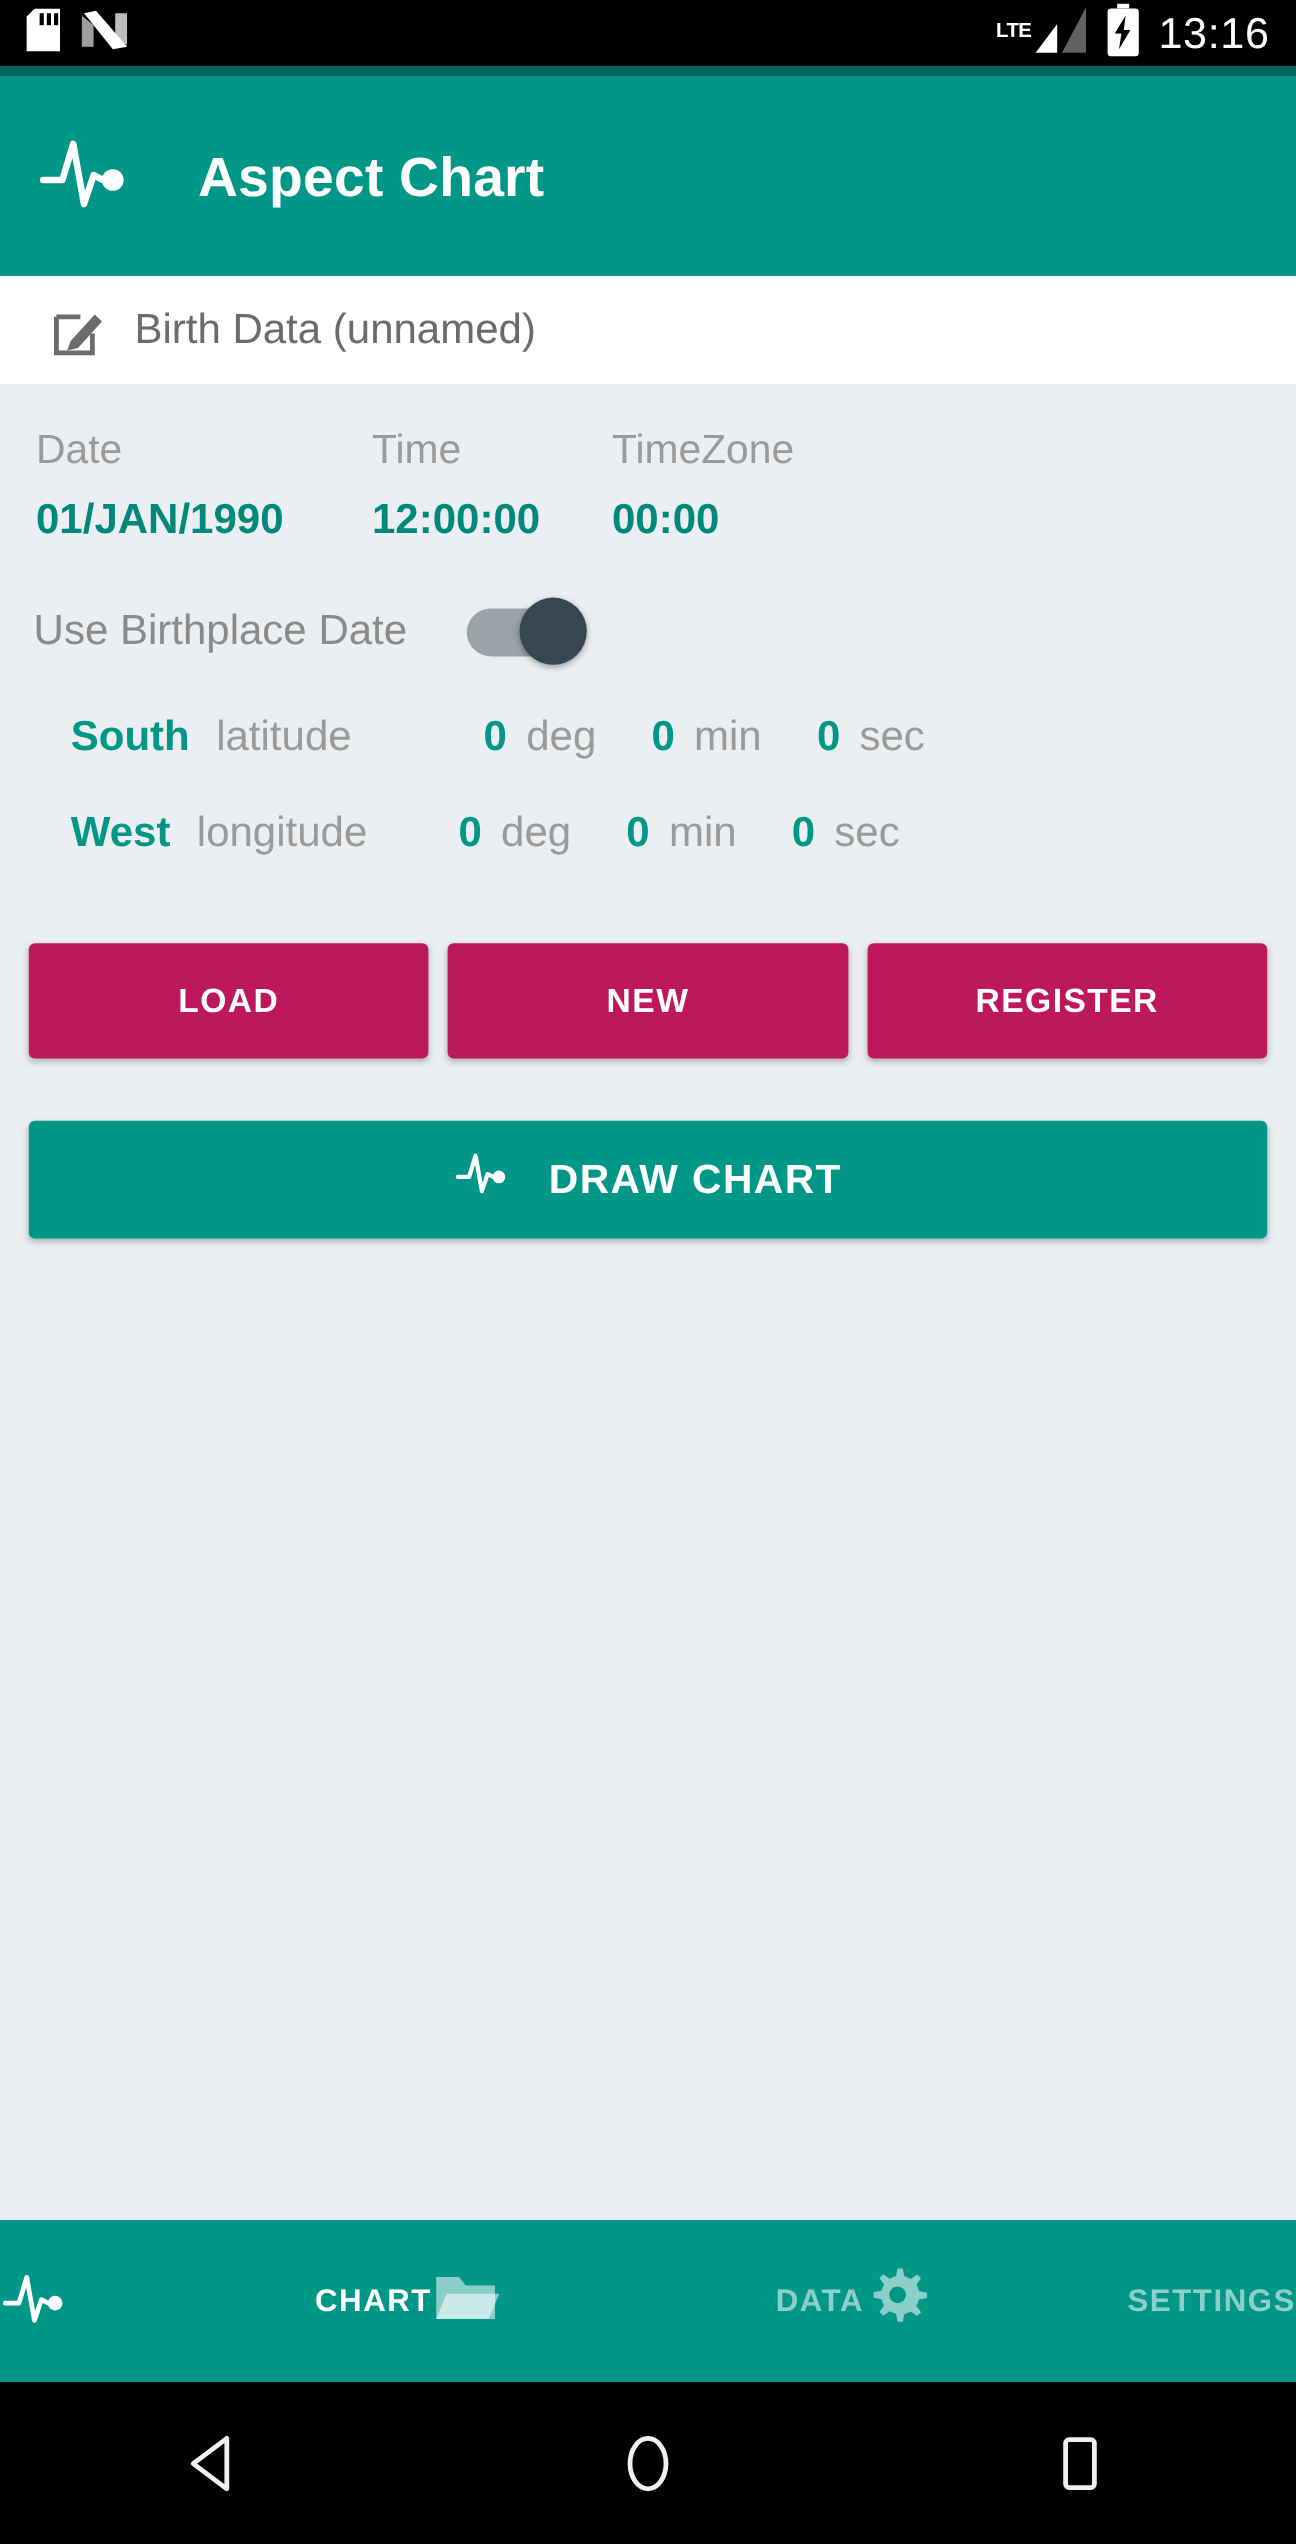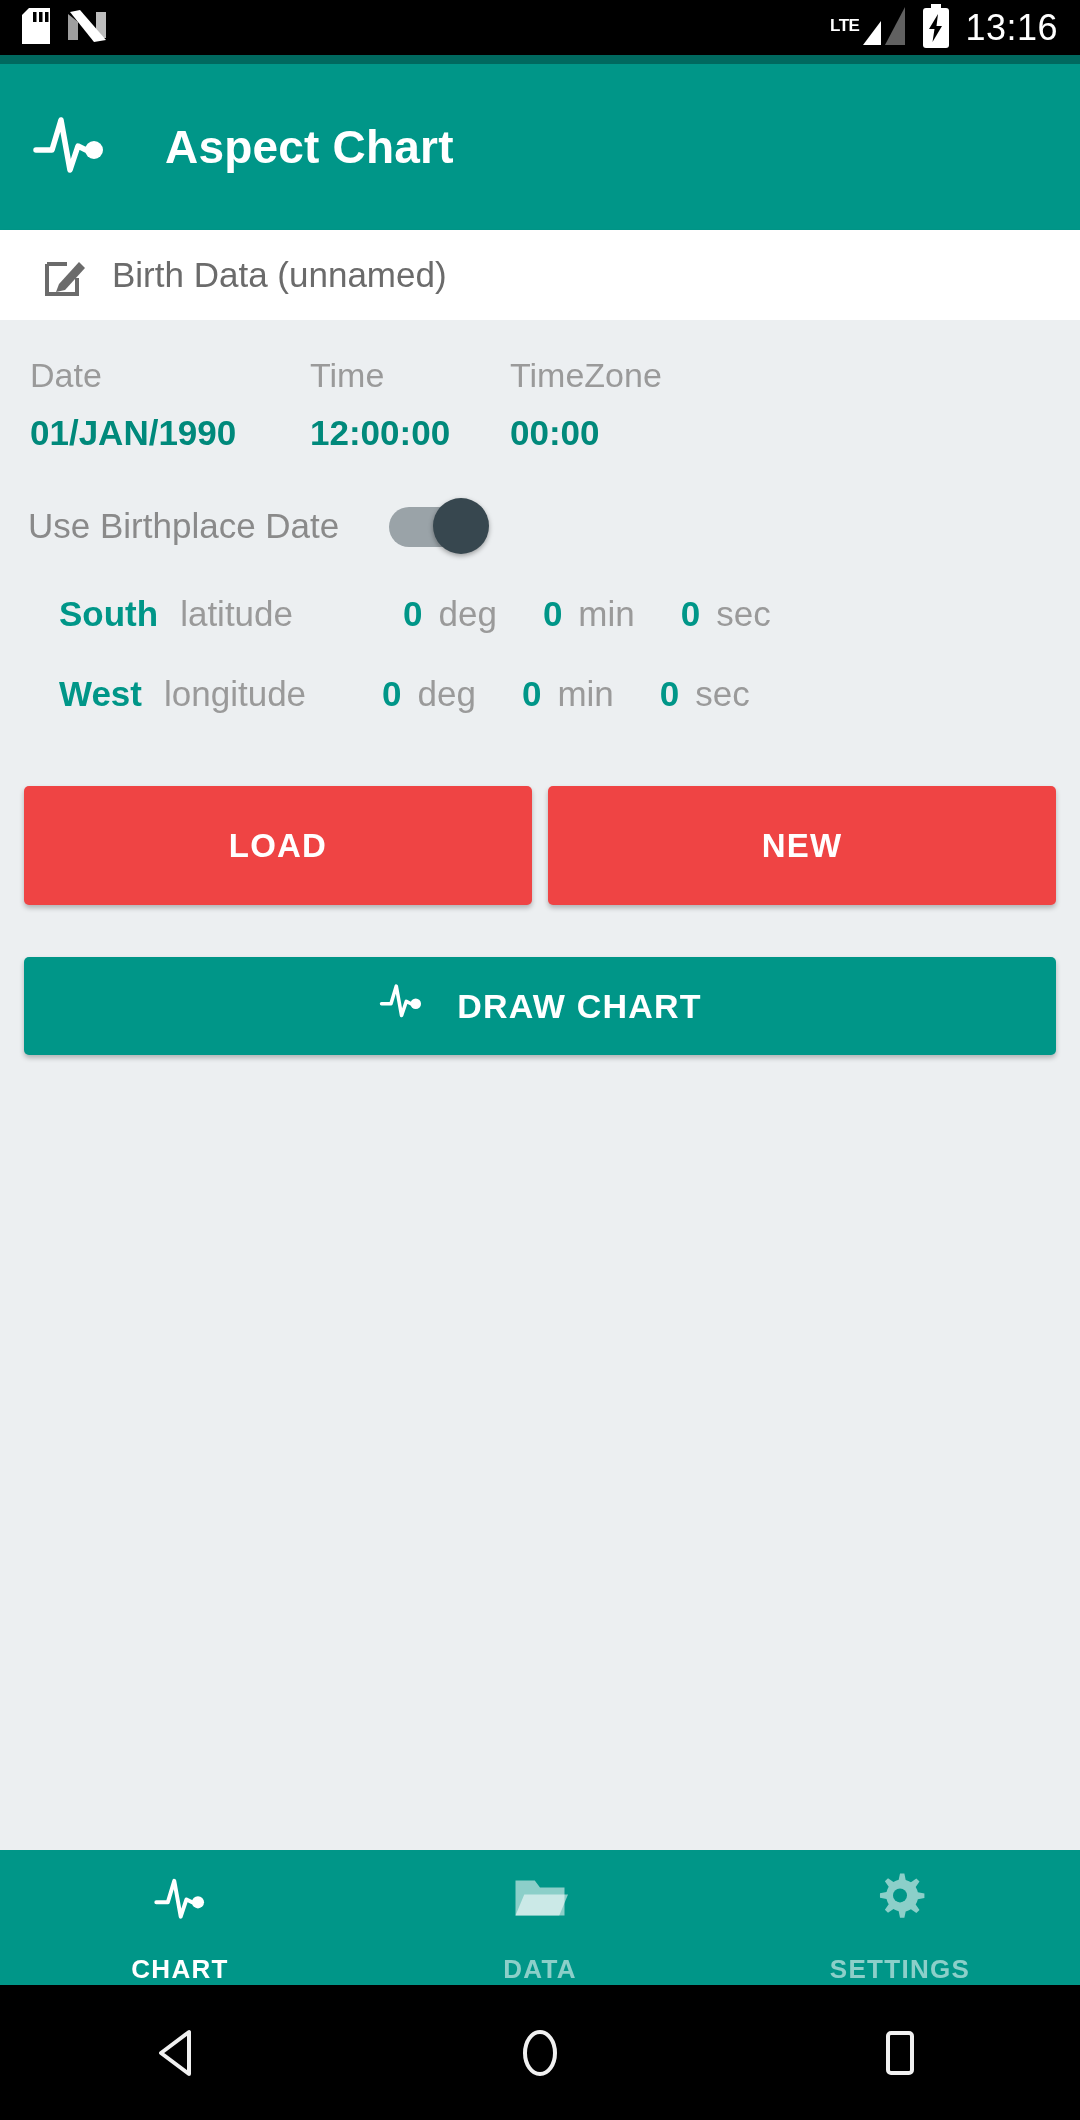--- a/index.html
+++ b/index.html
@@ -70,43 +70,43 @@
 
   .coord-row { display:flex; align-items:baseline; padding:40px 0 0 59px; }
   .coord-dir { color:#009688; font-size:35px; font-weight:bold; }
   .coord-name { color:#9a9a9a; font-size:35px; margin-left:22px; }
   .coord-spacer { flex:0 0 auto; }
   .coord-num { color:#009688; font-size:35px; font-weight:bold; }
   .coord-unit { color:#9a9a9a; font-size:35px; margin-left:16px; }
 
   .btn-row { display:flex; gap:16px; padding:72px 24px 0 24px; }
   .btn {
-    flex:1; height:119px; background:#ef4444; border:none; border-radius:5px;
-    color:#fff; font-size:33px; font-weight:bold; letter-spacing:1.2px;
+    flex:1; height:96px; background:#be185d; border:none; border-radius:5px;
+    color:#fff; font-size:28px; font-weight:bold; letter-spacing:1.2px;
     display:flex; align-items:center; justify-content:center;
     box-shadow:0 3px 5px rgba(0,0,0,0.25);
     cursor:pointer;
   }
   .btn-wide-row { padding:52px 24px 0 24px; }
   .btn-wide {
     width:100%; height:98px; background:#009688; border:none; border-radius:5px;
     color:#fff; font-size:34px; font-weight:bold; letter-spacing:1.2px;
     display:flex; align-items:center; justify-content:center; gap:33px;
     box-shadow:0 3px 5px rgba(0,0,0,0.25);
     cursor:pointer;
   }
 
   
   .bottomnav {
     position:absolute; top:1850px; left:0; width:1080px; height:135px;
     background:#009688; display:flex;
   }
   .navitem {
-    flex:1; display:flex; flex-direction:column; align-items:center;
-    justify-content:flex-end; gap:24px; position:relative; cursor:pointer;
+    flex:1; display:flex; flex-direction:row; align-items:center;
+    justify-content:space-between; gap:24px; position:relative; cursor:pointer;
   }
   .navitem .navlabel { font-size:26px; letter-spacing:1.3px; font-weight:bold; }
   .navitem.active .navlabel { color:#ffffff; }
   .navitem.inactive .navlabel { color:rgba(255,255,255,0.55); }
   .nav-underline {
     position:absolute; bottom:-7px; left:0; width:100%; height:7px; background:#fff;
   }
 
   
   .navbar {
@@ -228,20 +228,21 @@
       <span class="coord-num">0</span>
       <span class="coord-unit">min</span>
       <span class="coord-spacer" style="width:46px"></span>
       <span class="coord-num">0</span>
       <span class="coord-unit">sec</span>
     </div>
 
     <div class="btn-row">
       <button class="btn">LOAD</button>
       <button class="btn">NEW</button>
+      <button class="btn">REGISTER</button>
     </div>
 
     <div class="btn-wide-row">
       <button class="btn-wide">
         <span>
           <svg width="46" height="46" viewBox="0 0 78 78">
             <path d="M6 42 H22 L31 12 L40 62 L48 38 L56 42" stroke="#fff" stroke-width="6" fill="none" stroke-linejoin="round" stroke-linecap="round"></path>
             <circle cx="64" cy="42" r="9" fill="#fff"></circle>
           </svg>
         </span>

